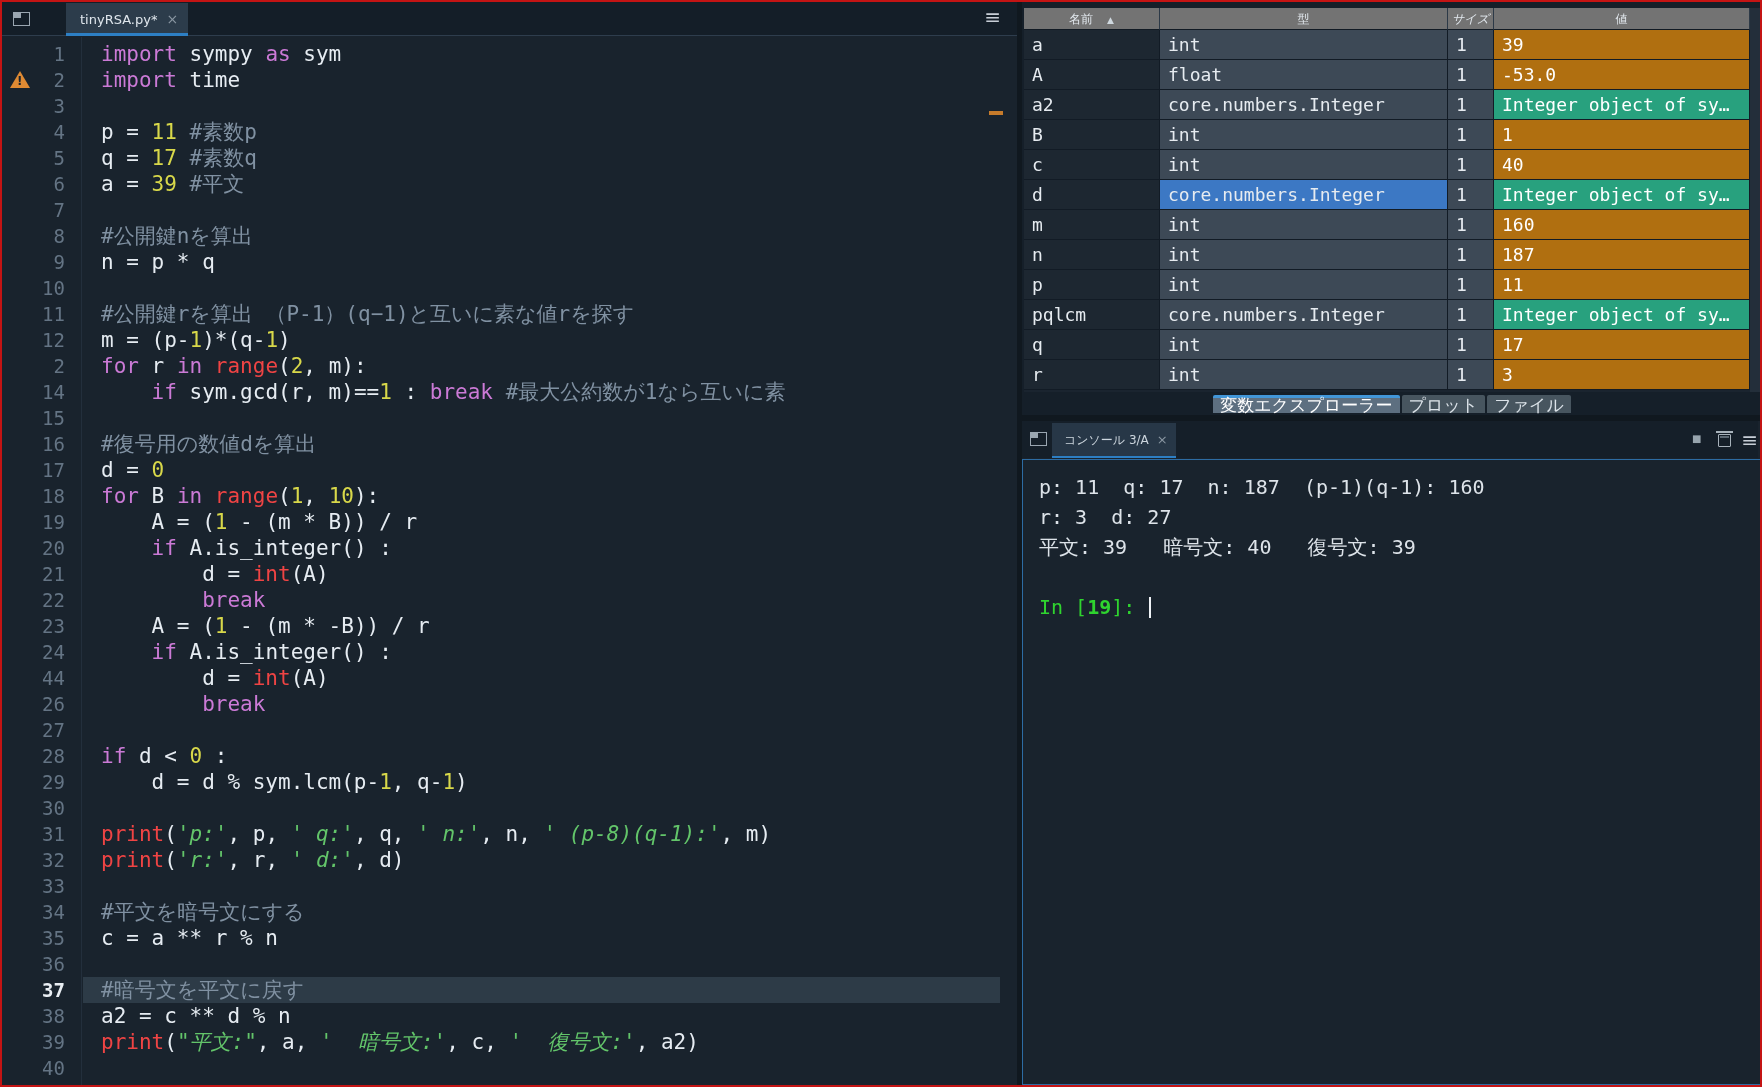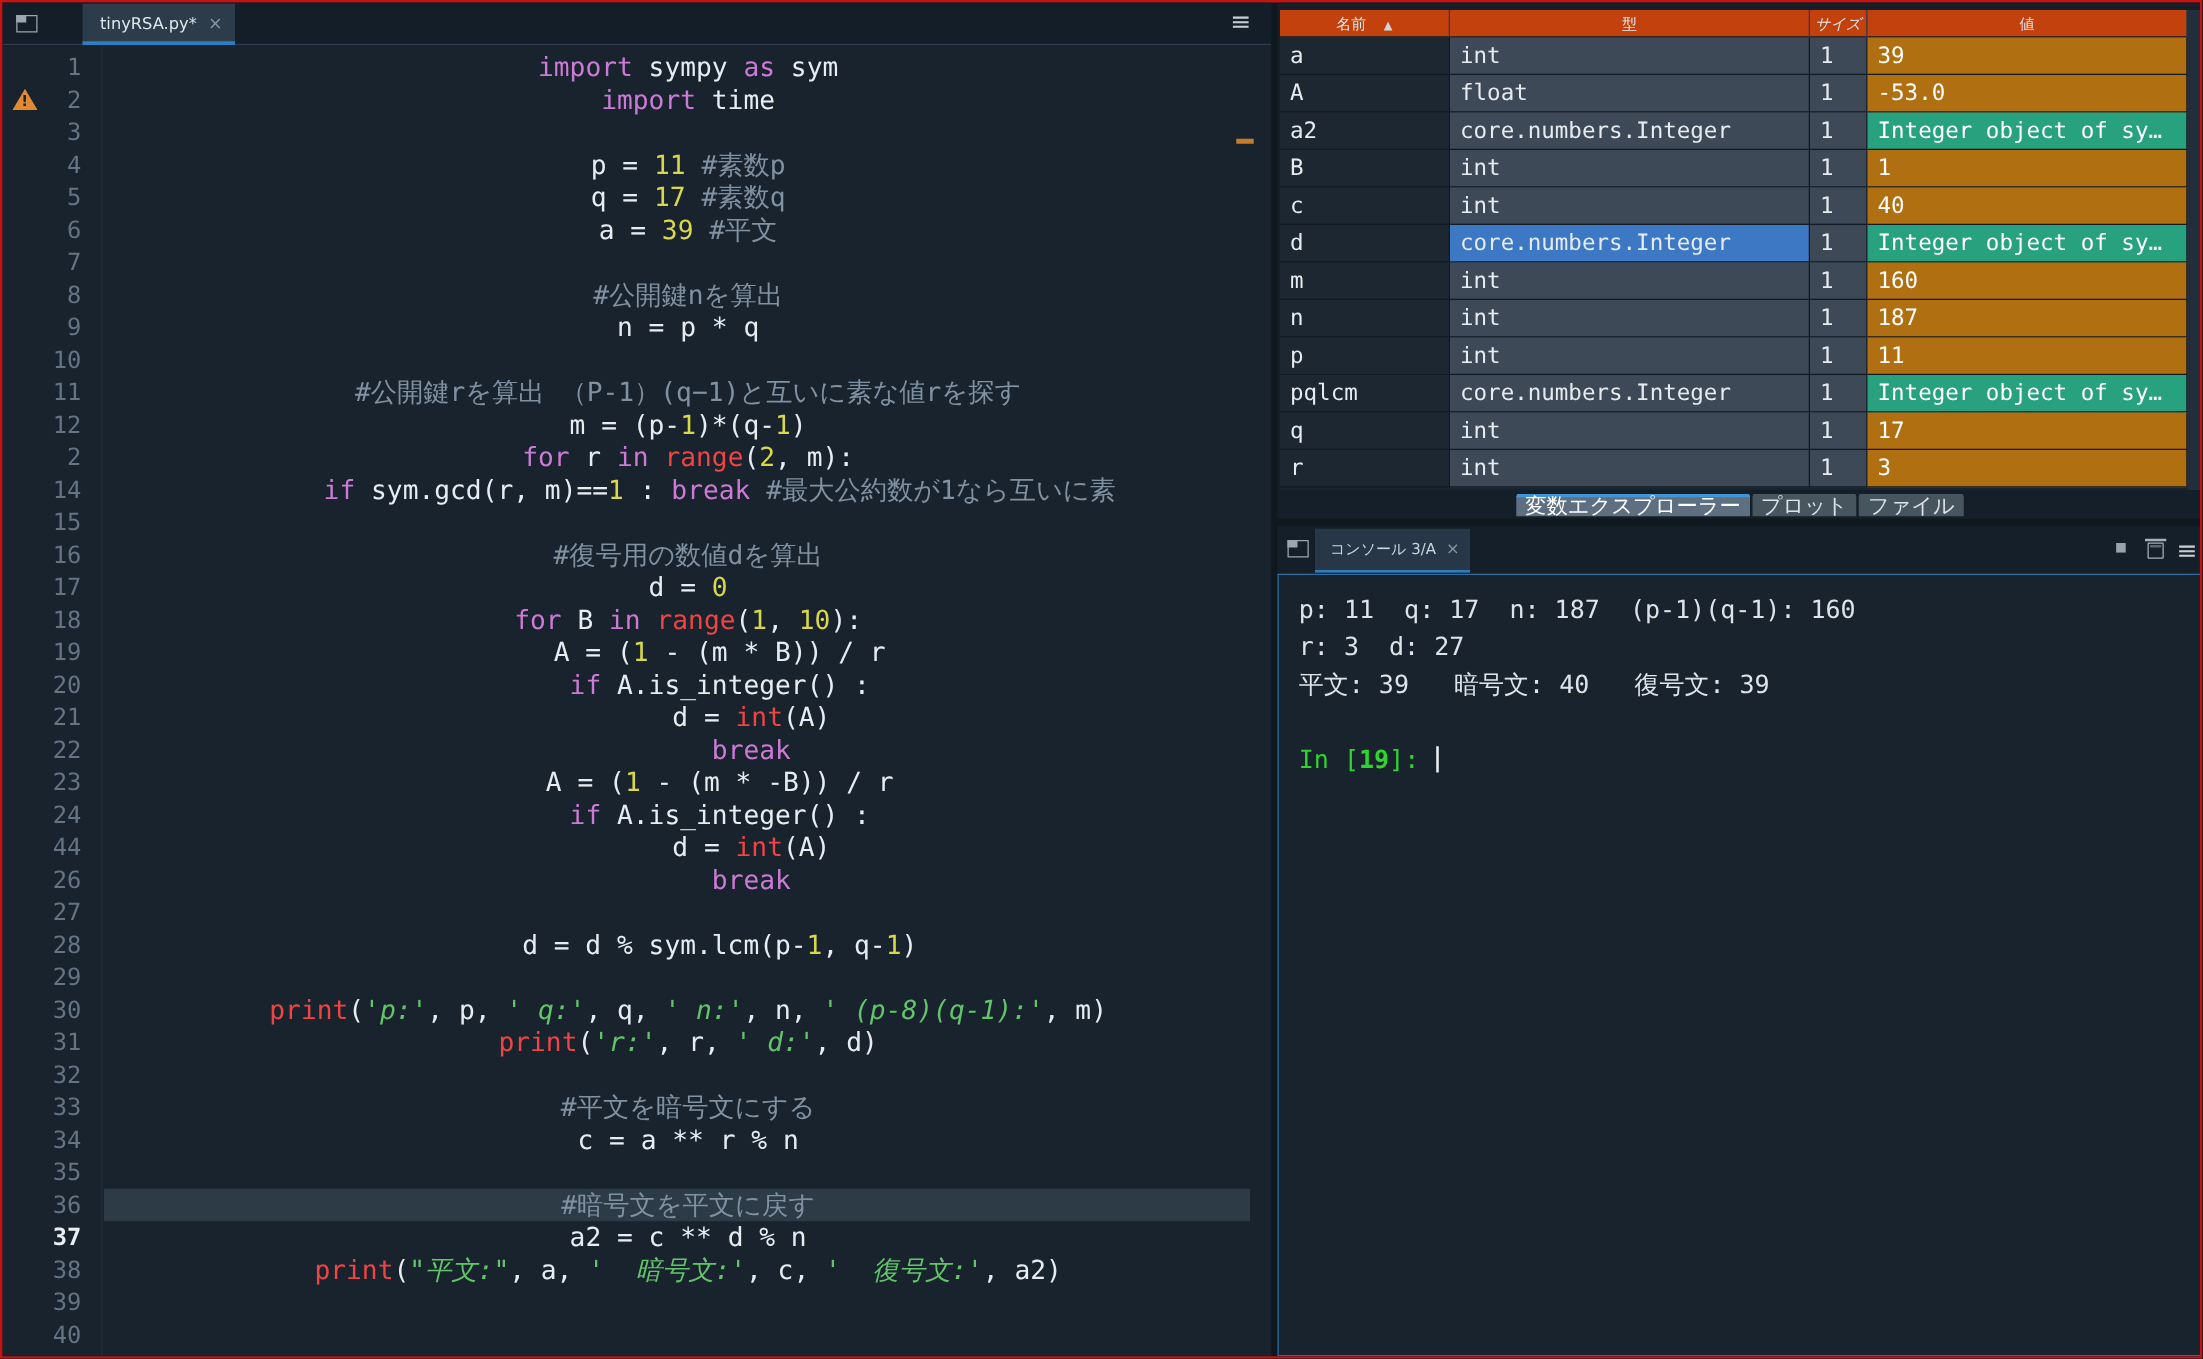--- a/index.html
+++ b/index.html
@@ -21,34 +21,34 @@
   .gutter{position:absolute;left:0;top:0;width:80px;bottom:0;background:#19232d;border-right:1px solid #232f3c;
           padding-top:4px;}
   .lnum{position:relative;height:26px;line-height:26px;text-align:right;padding-right:16px;color:#647484;
         font-family:"DejaVu Sans Mono",monospace;font-size:19px;}
   .lnum.cur{color:#e9eef3;font-weight:bold;}
   .warn{position:absolute;left:8px;top:4px;width:0;height:0;border-left:10px solid transparent;
         border-right:10px solid transparent;border-bottom:17px solid #df8a33;}
   .warn::after{content:"!";position:absolute;left:-3px;top:3px;color:#19232d;font:bold 12px "DejaVu Sans",sans-serif;}
   .code{position:absolute;left:81px;top:0;right:17px;bottom:0;padding-top:4px;overflow:hidden;}
   .cline{height:26px;line-height:26px;padding-left:18px;white-space:pre;
-         font-family:"DejaVu Sans Mono",monospace;font-size:21px;color:#e6ecf2;text-align:center;}
+         font-family:"DejaVu Sans Mono",monospace;font-size:21px;color:#e6ecf2;}
   .cline.hl{background:#2d3b47;}
   .t-kw{color:#cb7ad6;}
   .t-num{color:#d8d84a;}
   .t-bi{color:#ef4444;}
   .t-str{color:#63c56a;font-style:italic;}
   .t-com{color:#8091a2;}
   .t-txt{color:#e6ecf2;}
   .scroll-flag{position:absolute;right:14px;top:74px;width:14px;height:4px;background:#c67b2b;}
   
   .varexp{position:absolute;left:1020px;top:0;width:740px;height:413px;background:#151f29;}
   .ve-table{position:absolute;left:2px;top:6px;width:726px;height:384px;background:#1a242f;overflow:hidden;}
   .ve-hrow{display:flex;height:22px;}
-  .ve-h{background:#c2410c;color:#e2e8ee;font-size:12px;line-height:22px;text-align:center;
+  .ve-h{background:#737373;color:#e2e8ee;font-size:12px;line-height:22px;text-align:center;
         border-right:1px solid #2c3947;border-bottom:1px solid #111a24;overflow:hidden;white-space:nowrap;}
   .ve-h .sort{font-size:9px;color:#cfd8df;margin-left:14px;}
   .ve-row{display:flex;height:30px;}
   .ve-c{font-family:"DejaVu Sans Mono",monospace;font-size:18px;line-height:29px;color:#e6ebf0;
         padding-left:8px;border-right:1px solid #121b25;border-bottom:1px solid #121b25;
         overflow:hidden;white-space:nowrap;}
   .c-name{width:136px;background:#1d2731;}
   .c-type{width:288px;background:#3d4956;}
   .c-size{width:46px;background:#3d4956;}
   .c-val{width:256px;color:#ffffff;}
@@ -157,20 +157,21 @@
           <div class="cline"><span class="t-kw">for</span><span class="t-txt"> B </span><span class="t-kw">in</span><span class="t-txt"> </span><span class="t-bi">range</span><span class="t-txt">(</span><span class="t-num">1</span><span class="t-txt">, </span><span class="t-num">10</span><span class="t-txt">):</span></div>
           <div class="cline"><span class="t-txt">    A = (</span><span class="t-num">1</span><span class="t-txt"> - (m * B)) / r</span></div>
           <div class="cline"><span class="t-txt">    </span><span class="t-kw">if</span><span class="t-txt"> A.is_integer() :</span></div>
           <div class="cline"><span class="t-txt">        d = </span><span class="t-bi">int</span><span class="t-txt">(A)</span></div>
           <div class="cline"><span class="t-txt">        </span><span class="t-kw">break</span></div>
           <div class="cline"><span class="t-txt">    A = (</span><span class="t-num">1</span><span class="t-txt"> - (m * -B)) / r</span></div>
           <div class="cline"><span class="t-txt">    </span><span class="t-kw">if</span><span class="t-txt"> A.is_integer() :</span></div>
           <div class="cline"><span class="t-txt">        d = </span><span class="t-bi">int</span><span class="t-txt">(A)</span></div>
           <div class="cline"><span class="t-txt">        </span><span class="t-kw">break</span></div>
           <div class="cline"></div>
+          <div class="cline"><span class="t-kw">if</span><span class="t-txt"> d &lt; </span><span class="t-num">0</span><span class="t-txt"> :</span></div>
           <div class="cline"><span class="t-txt">    d = d % sym.lcm(p-</span><span class="t-num">1</span><span class="t-txt">, q-</span><span class="t-num">1</span><span class="t-txt">)</span></div>
           <div class="cline"></div>
           <div class="cline"><span class="t-bi">print</span><span class="t-txt">(</span><span class="t-str">'p:'</span><span class="t-txt">, p, </span><span class="t-str">' q:'</span><span class="t-txt">, q, </span><span class="t-str">' n:'</span><span class="t-txt">, n, </span><span class="t-str">' (p-8)(q-1):'</span><span class="t-txt">, m)</span></div>
           <div class="cline"><span class="t-bi">print</span><span class="t-txt">(</span><span class="t-str">'r:'</span><span class="t-txt">, r, </span><span class="t-str">' d:'</span><span class="t-txt">, d)</span></div>
           <div class="cline"></div>
           <div class="cline"><span class="t-com">#平文を暗号文にする</span></div>
           <div class="cline"><span class="t-txt">c = a ** r % n</span></div>
           <div class="cline"></div>
           <div class="cline hl"><span class="t-com">#暗号文を平文に戻す</span></div>
           <div class="cline"><span class="t-txt">a2 = c ** d % n</span></div>

